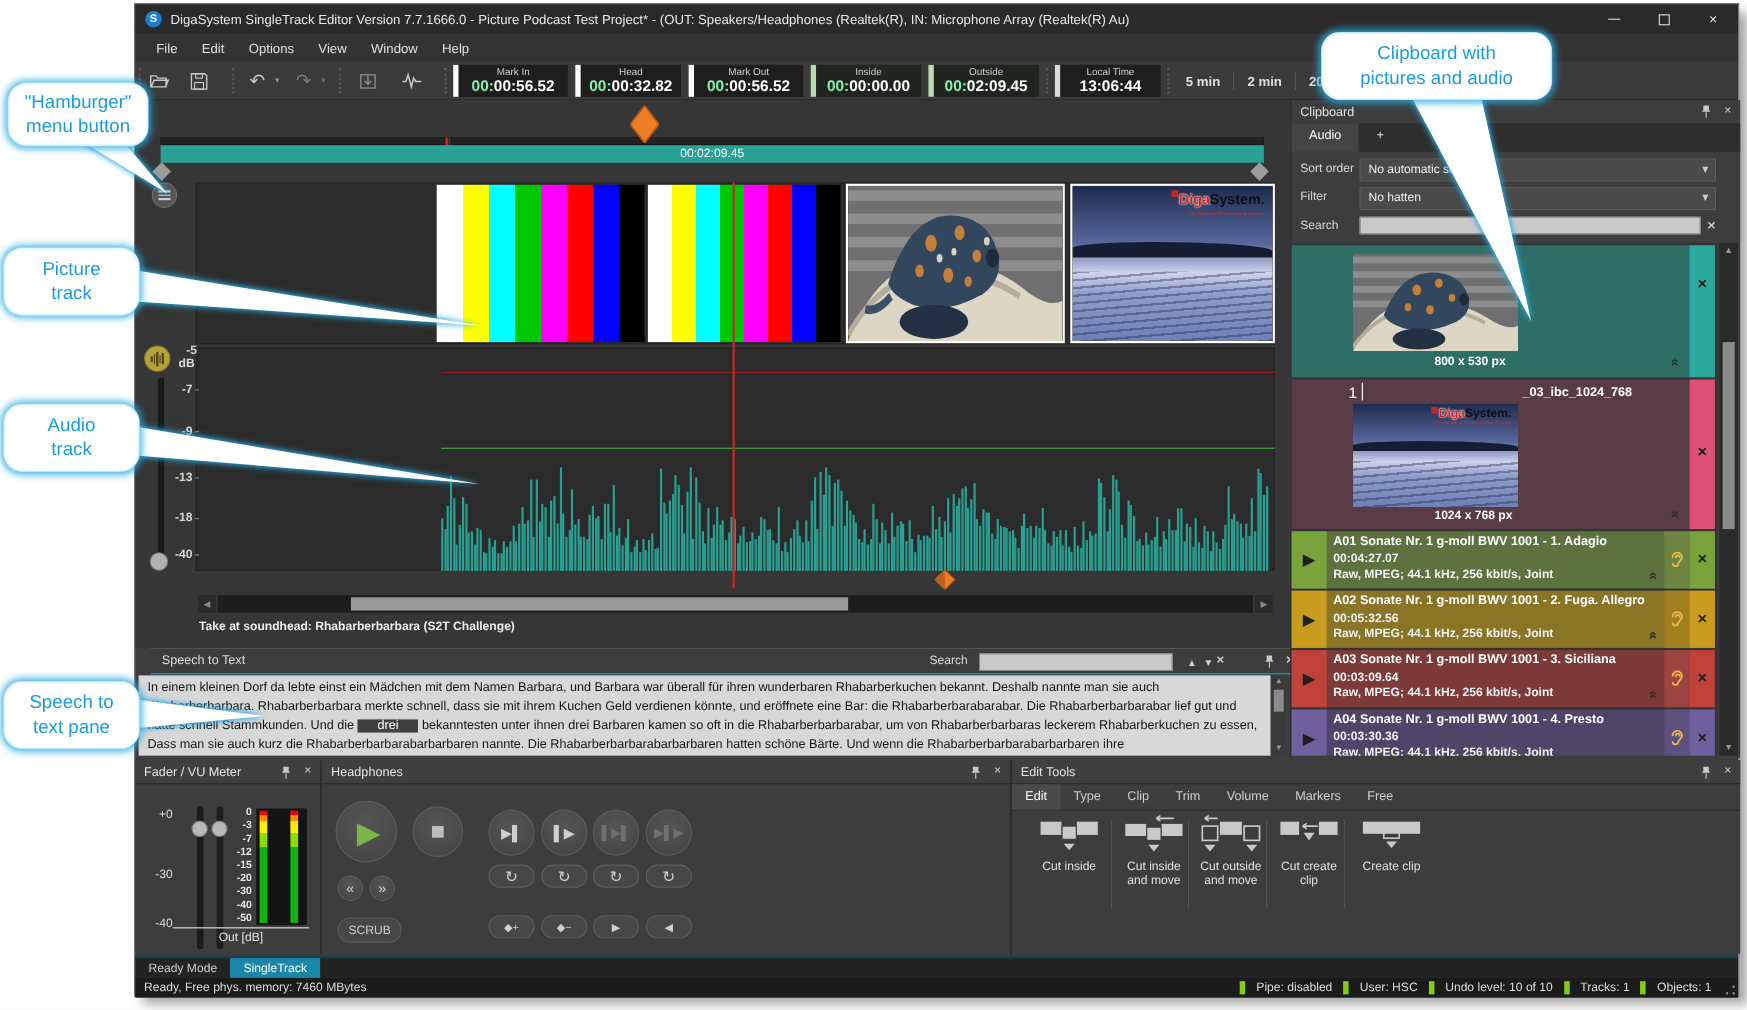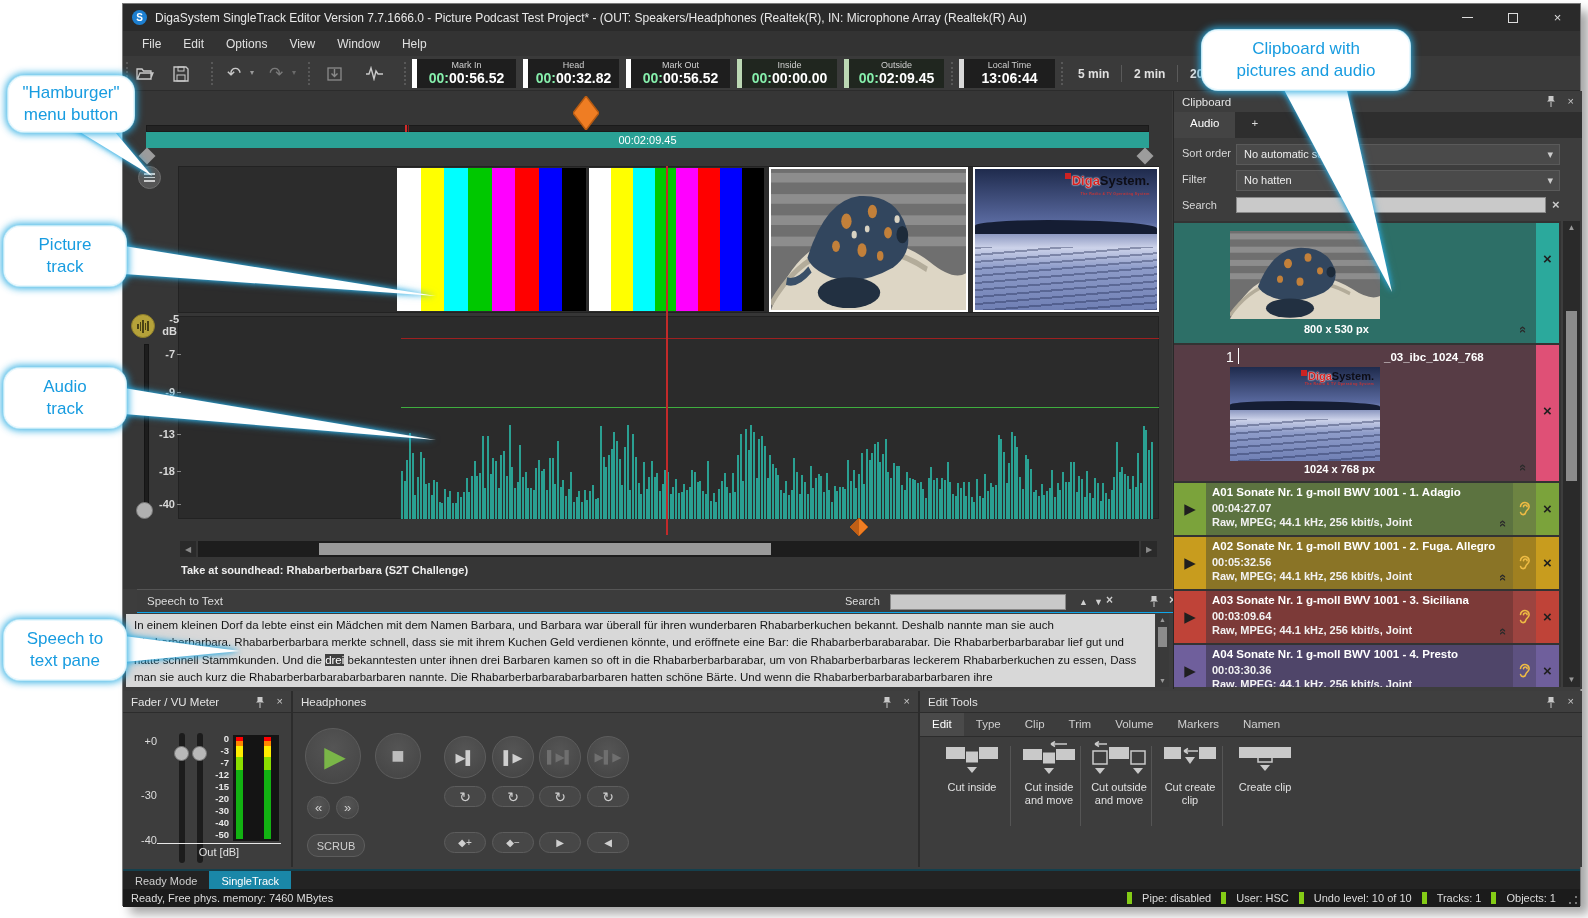--- a/index.html
+++ b/index.html
@@ -78,21 +78,21 @@
   .harr { position:absolute; top:537px; width:16px; height:16px; background:#2a2a2a; color:#8a8a8a; font-size:8px; display:flex; align-items:center; justify-content:center; }
   .hthumb { position:absolute; top:539px; height:12px; background:#9a9a9a; }
 
   .takelbl { position:absolute; left:58px; top:560px; font-size:11px; font-weight:bold; color:#eee; }
 
   
   .s2thead { position:absolute; left:0; top:585px; width:1048px; height:24px; background:#3c3c3c; border-top:1px solid #555; border-bottom:1px solid #0ea5e9;
              display:flex; align-items:center;margin-left:14px; }
   .s2tbody { position:absolute; left:3px; top:610px; width:1029px; height:73px; background:#d8d8d8; color:#141414;
              font-size:11.5px; line-height:1.5; padding:3px 8px; overflow:hidden; }
-  .s2tbody .hl { background:#404040; color:#fff; padding:0 0; }
+  .s2tbody .hl { background:#404040; color:#fff; padding:0 18px; }
   .vscr { position:absolute; background:#3a3a3a; }
   .vscr .a { position:absolute; left:0; width:100%; height:12px; color:#999; font-size:7px; text-align:center; line-height:12px; }
   .vscr .th { position:absolute; left:2px; width:9px; background:#8b8b8b; }
   .srchbox { background:#c9c9c9; height:16px; border:1px solid #888; }
   .navic { color:#cfcfcf; font-size:9px; margin:0 4px; }
   .pinic { display:inline-flex; }
 
   
   .panel { position:absolute; top:687px; height:176px; background:#3d3d3d; }
   .phead { position:absolute; left:0; top:0; width:100%; height:22px; background:#3f3f3f; border-bottom:1px solid #2c2c2c;
@@ -810,21 +810,21 @@
           </span>
         <span class="phx" style="right:8px">×</span>
       </div>
       <div class="abs" style="left:0;top:22px;width:100%;height:24px;border-bottom:1px solid #2c2c2c;display:flex">
         <div class="ettab active">Edit</div>
         <div class="ettab">Type</div>
         <div class="ettab">Clip</div>
         <div class="ettab">Trim</div>
         <div class="ettab">Volume</div>
         <div class="ettab">Markers</div>
-        <div class="ettab">Namen</div>
+        <div class="ettab">Free</div>
       </div>
 
       <div class="tool" style="left:17px">
         <svg width="56" height="34" viewBox="0 0 56 34">
           <rect x="2" y="6" width="19" height="12" fill="#c9c9c9"></rect>
             <rect x="35" y="6" width="19" height="12" fill="#c9c9c9"></rect>
           <rect x="21.5" y="10" width="13" height="12" fill="#c9c9c9" stroke="#3d3d3d"></rect>
           <polygon points="23,26 33,26 28,32" fill="#c9c9c9"></polygon>
           </svg>
         <div class="tlbl">Cut inside</div>

